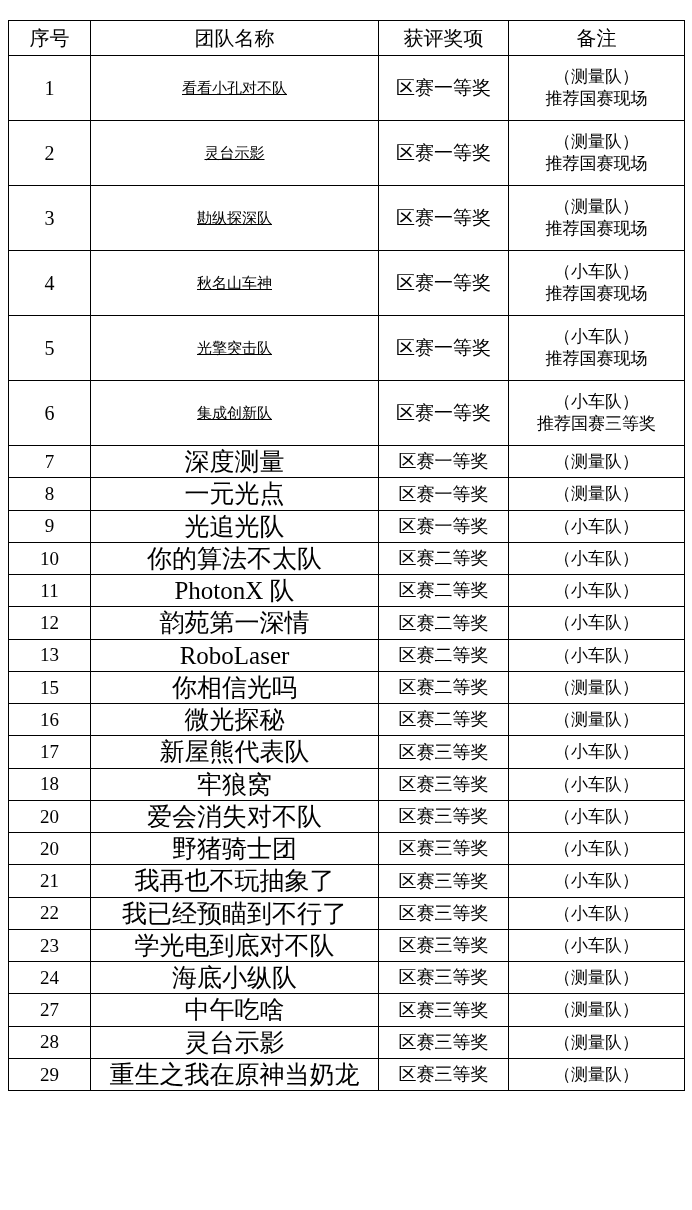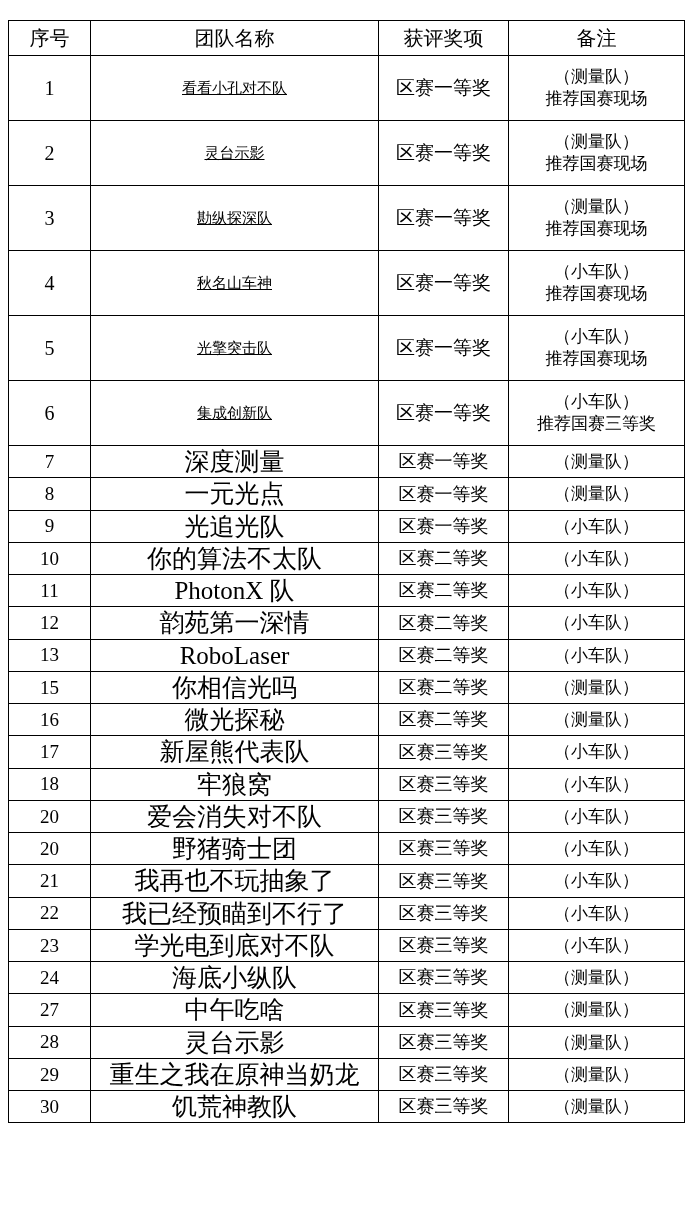--- a/index.html
+++ b/index.html
@@ -264,21 +264,15 @@
           <td class="cell-team">灵台示影</td>
           <td class="cell-award">区赛三等奖</td>
           <td class="cell-note">（测量队）</td>
         </tr>
         <tr class="row-short">
           <td class="cell-index">29</td>
           <td class="cell-team">重生之我在原神当奶龙</td>
           <td class="cell-award">区赛三等奖</td>
           <td class="cell-note">（测量队）</td>
         </tr>
-        <tr class="row-short">
-          <td class="cell-index">30</td>
-          <td class="cell-team">饥荒神教队</td>
-          <td class="cell-award">区赛三等奖</td>
-          <td class="cell-note">（测量队）</td>
-        </tr>
       </tbody>
   </table>
 </div>
 
 </body></html>

